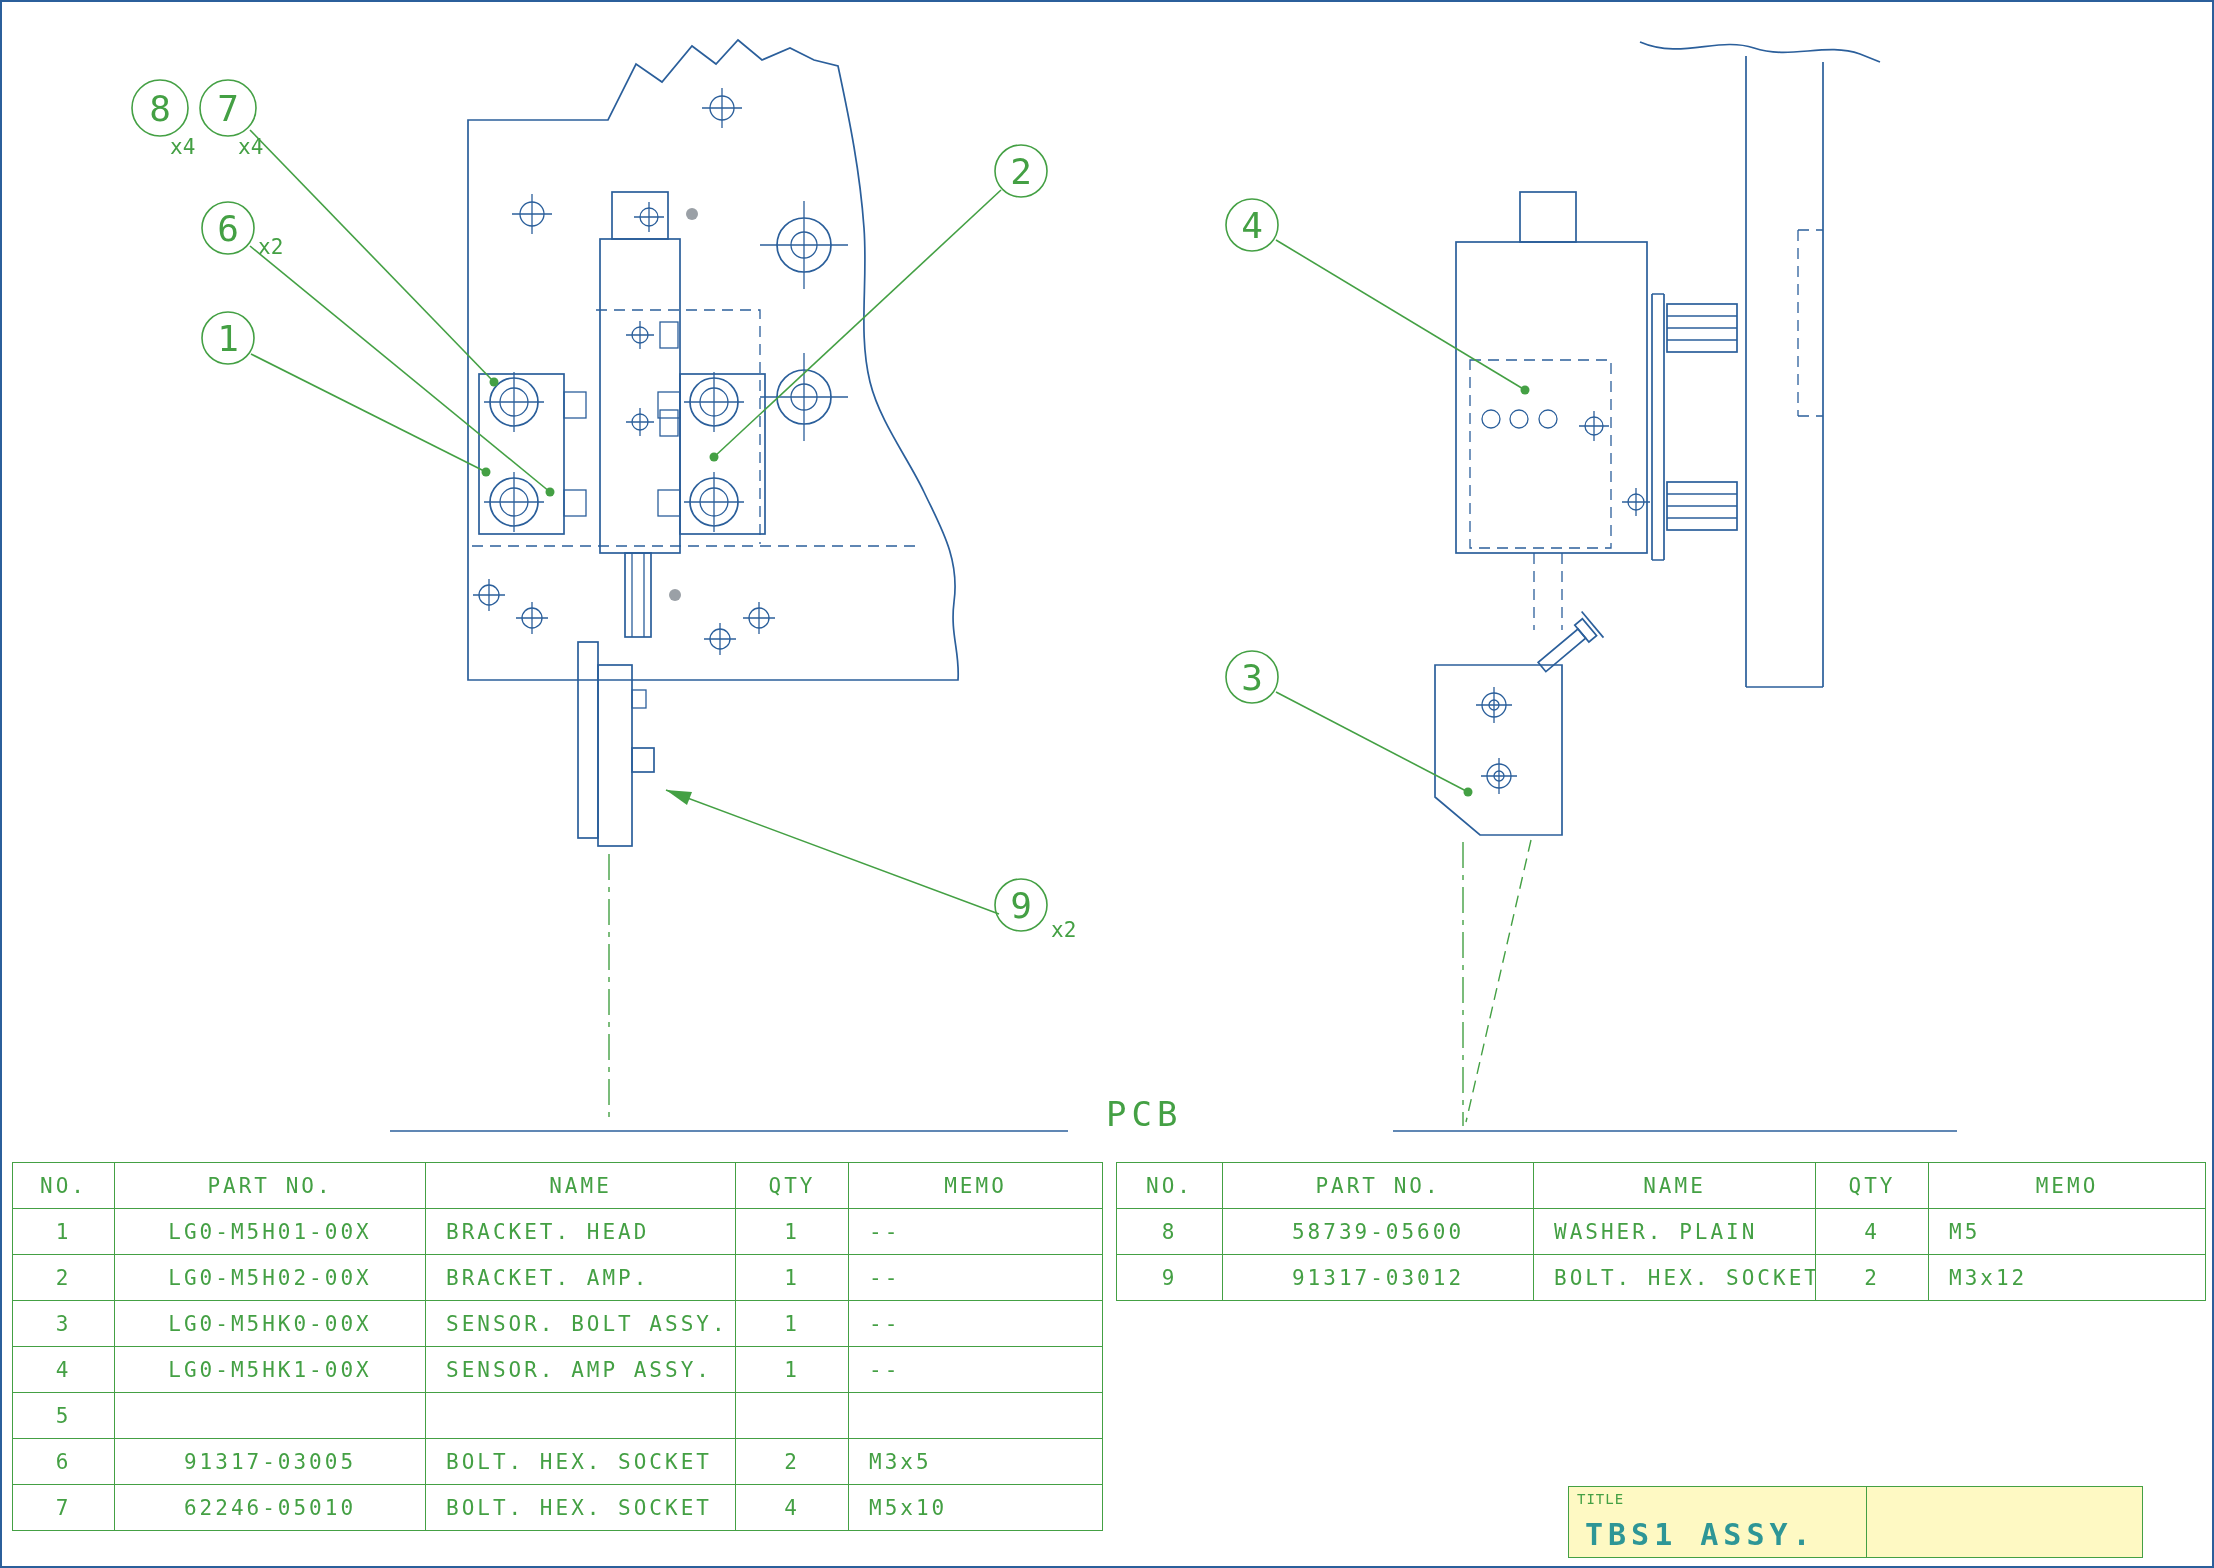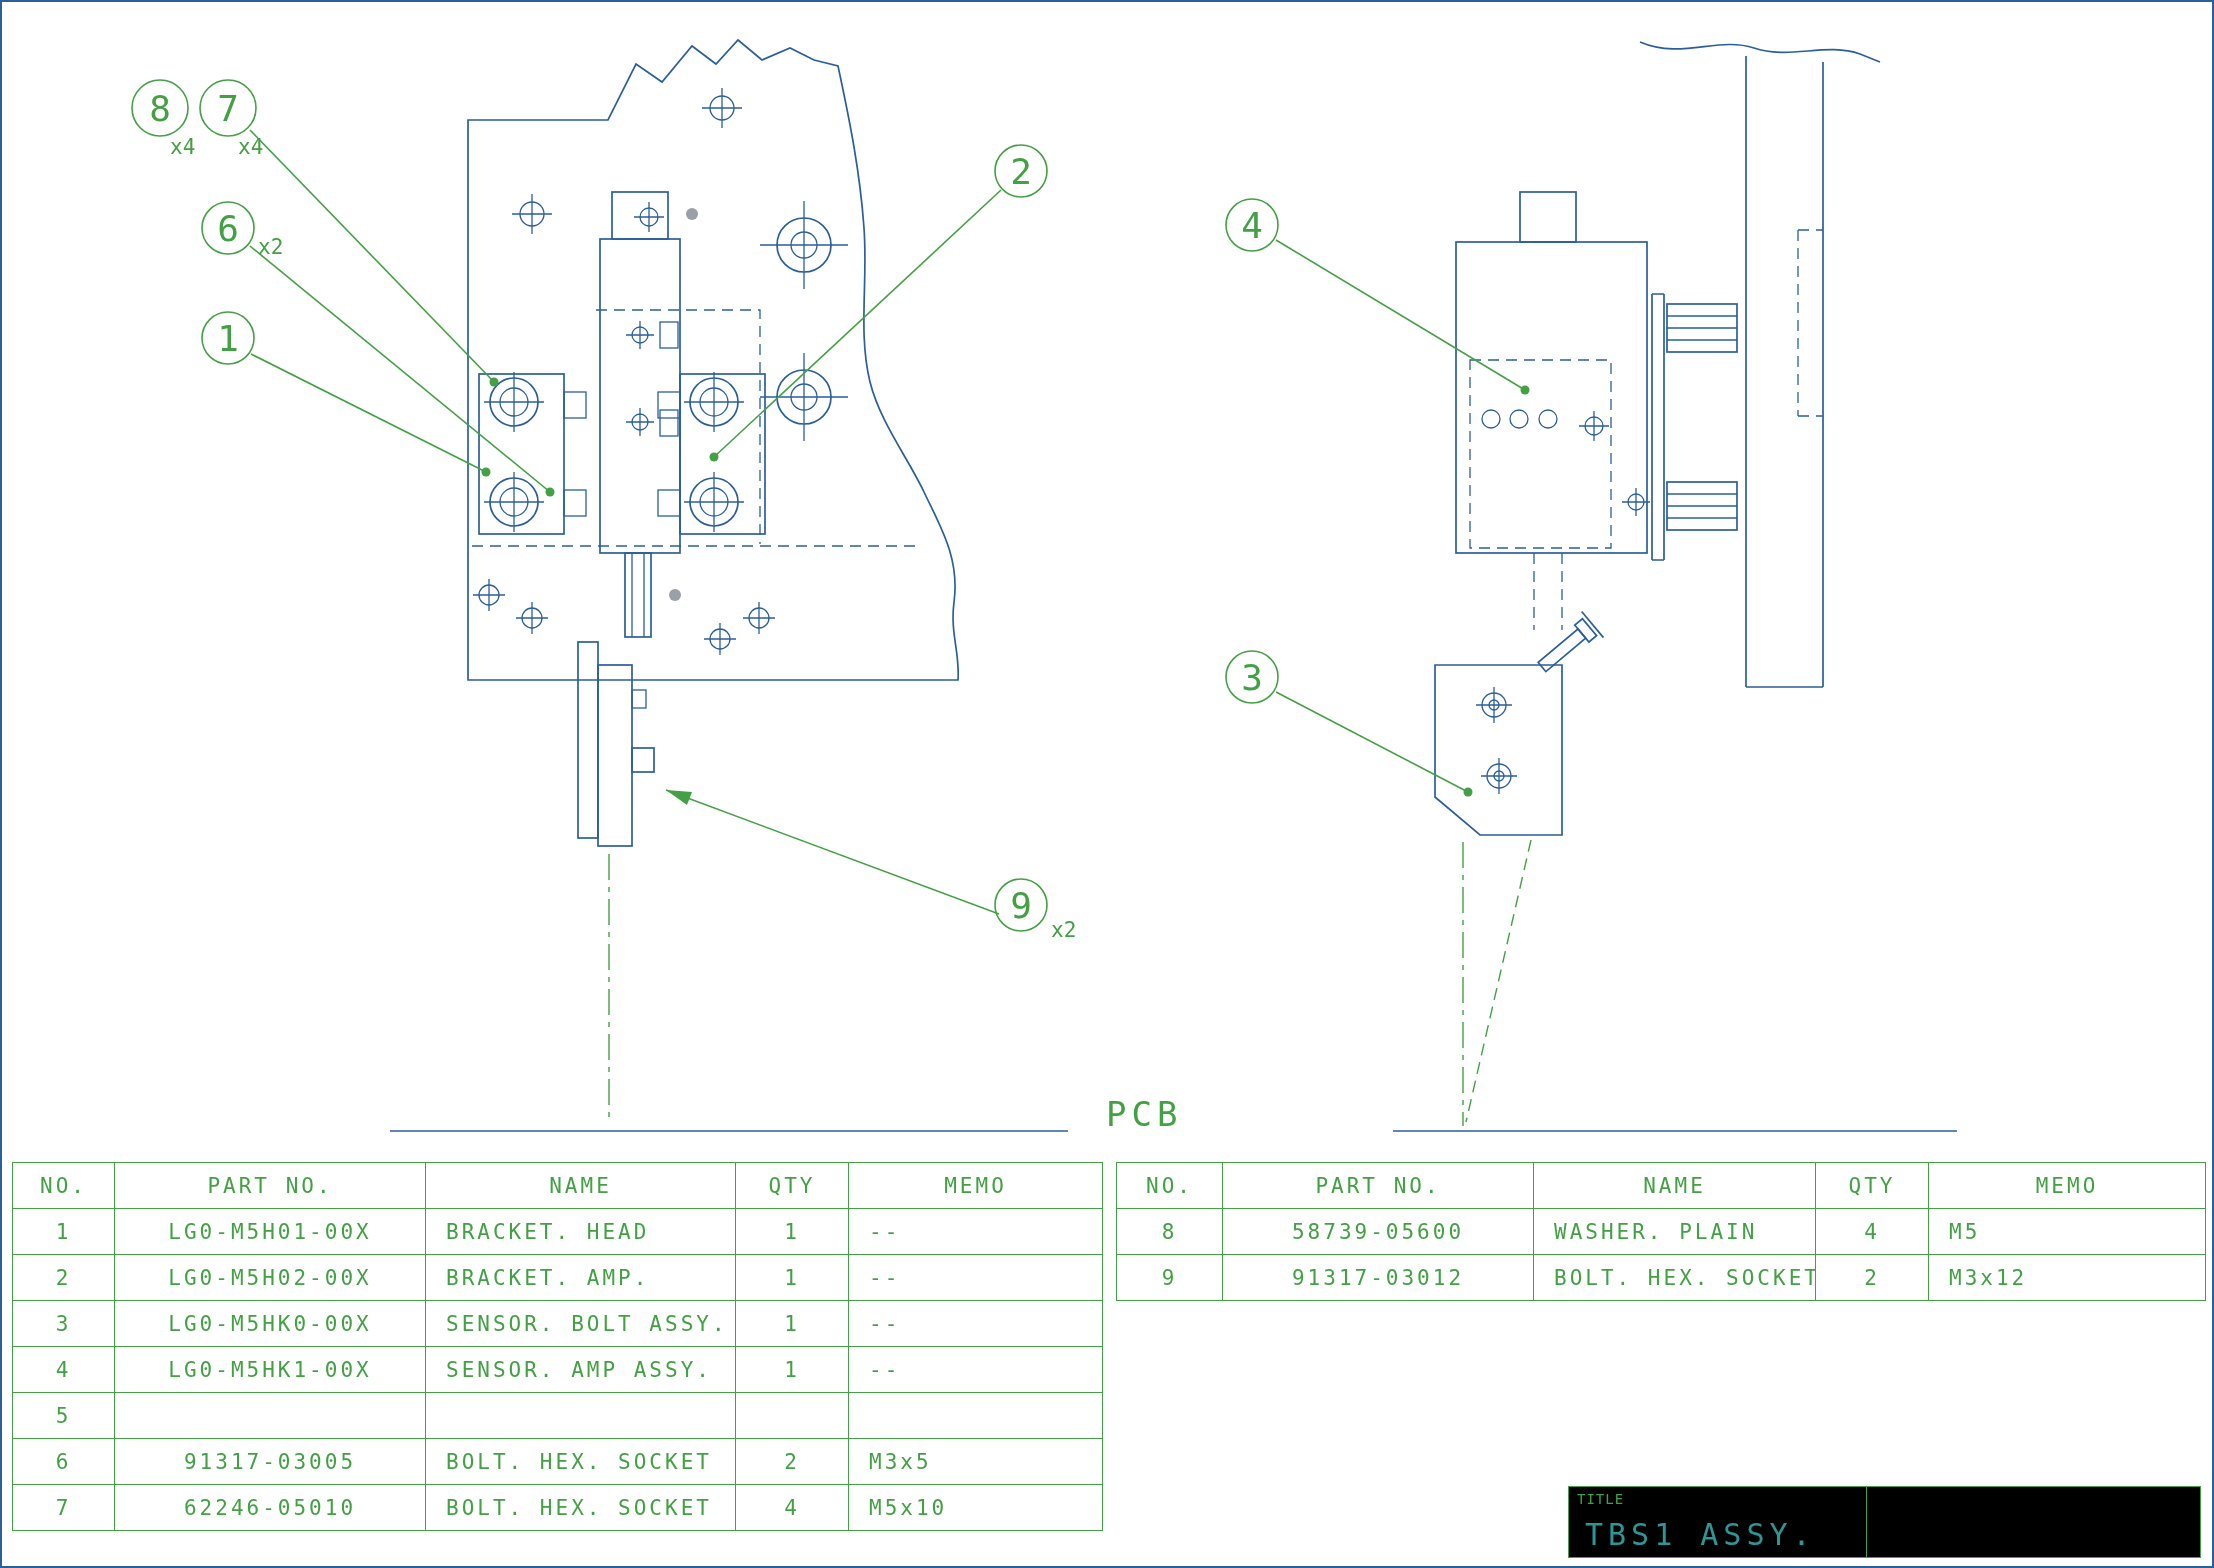--- a/index.html
+++ b/index.html
@@ -32,29 +32,29 @@
     border:1.5px solid #44a044;color:#44a044;
     font-family:"DejaVu Sans Mono",monospace;font-size:21px;font-weight:normal;
     letter-spacing:3px;height:46px;padding:0 20px;box-sizing:border-box;
     text-align:center;white-space:nowrap;overflow:hidden;
   }
   .parts-table td:nth-child(3),.parts-table td:nth-child(5){text-align:left;}
   #table-left{left:10px;top:1160px;width:1090px;}
   #table-right{left:1114px;top:1160px;width:1089px;}
 
   
-  .title-block{position:absolute;left:1566px;top:1484px;width:633px;height:72px;
-    display:flex;border:1.5px solid #44a044;box-sizing:border-box;background:#000000;}
+  .title-block{position:absolute;left:1566px;top:1484px;width:575px;height:72px;
+    display:flex;border:1.5px solid #44a044;box-sizing:border-box;background:#fef9c3;}
   .tb-cell{position:relative;height:100%;box-sizing:border-box;}
   .tb-title{width:298px;border-right:1.5px solid #44a044;}
   .tb-dwg{flex:1;}
   .tb-label{position:absolute;top:4px;left:8px;font-size:14px;color:#44a044;
     letter-spacing:1px;}
   .tb-value{position:absolute;bottom:5px;left:16px;font-size:30px;color:#2e9696;
-    letter-spacing:5px;white-space:nowrap;}
+    letter-spacing:5px;white-space:nowrap;font-weight:bold;}
   .tb-dwg .tb-value{letter-spacing:2px;left:12px;}
 </style>
 </head>
 <body>
 
 <div class="page">
 
   <svg class="drawing" width="2214" height="1568" viewBox="0 0 2214 1568">
 
     <g>

